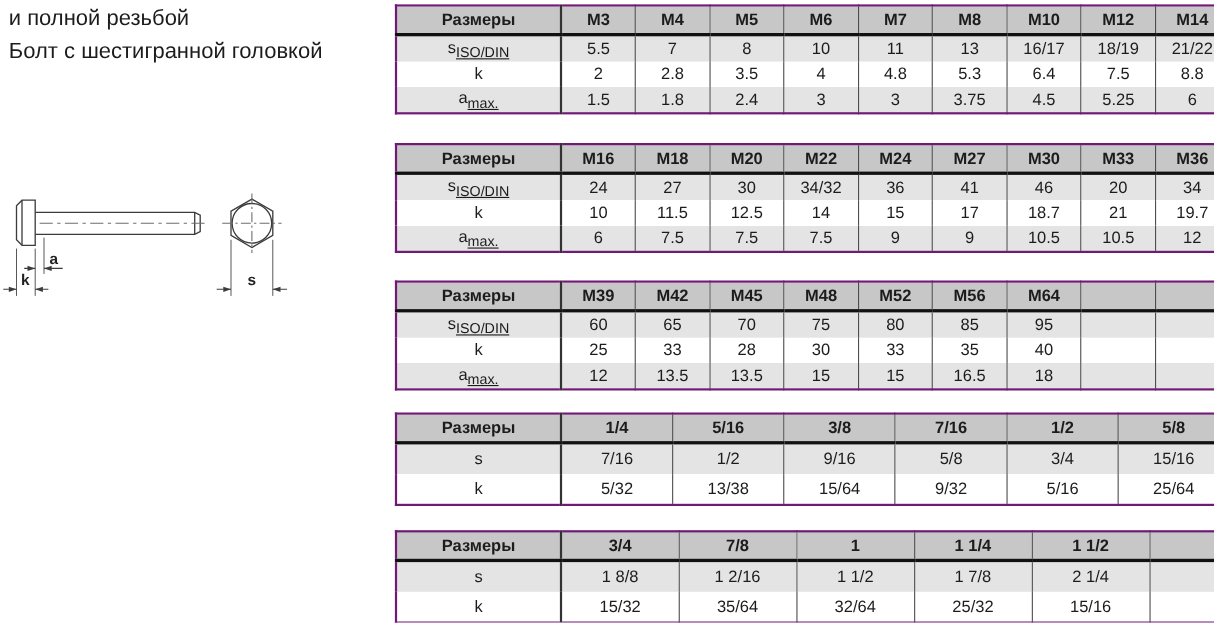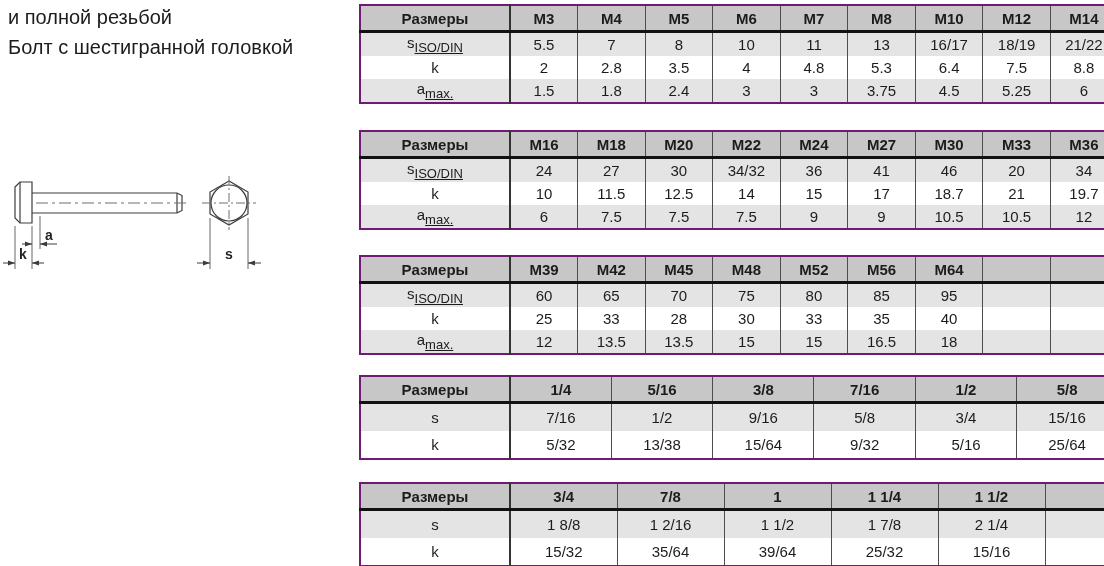--- a/index.html
+++ b/index.html
@@ -369,20 +369,20 @@
           <td>1 2/16</td>
           <td>1 1/2</td>
           <td>1 7/8</td>
           <td>2 1/4</td>
           <td></td>
         </tr>
         <tr>
           <td class="row-label"><span>k</span></td>
           <td>15/32</td>
           <td>35/64</td>
-          <td>39/64</td>
+          <td>32/64</td>
           <td>25/32</td>
           <td>15/16</td>
           <td></td>
         </tr>
       </tbody>
     </table>
   </div>
 
 </body></html>

